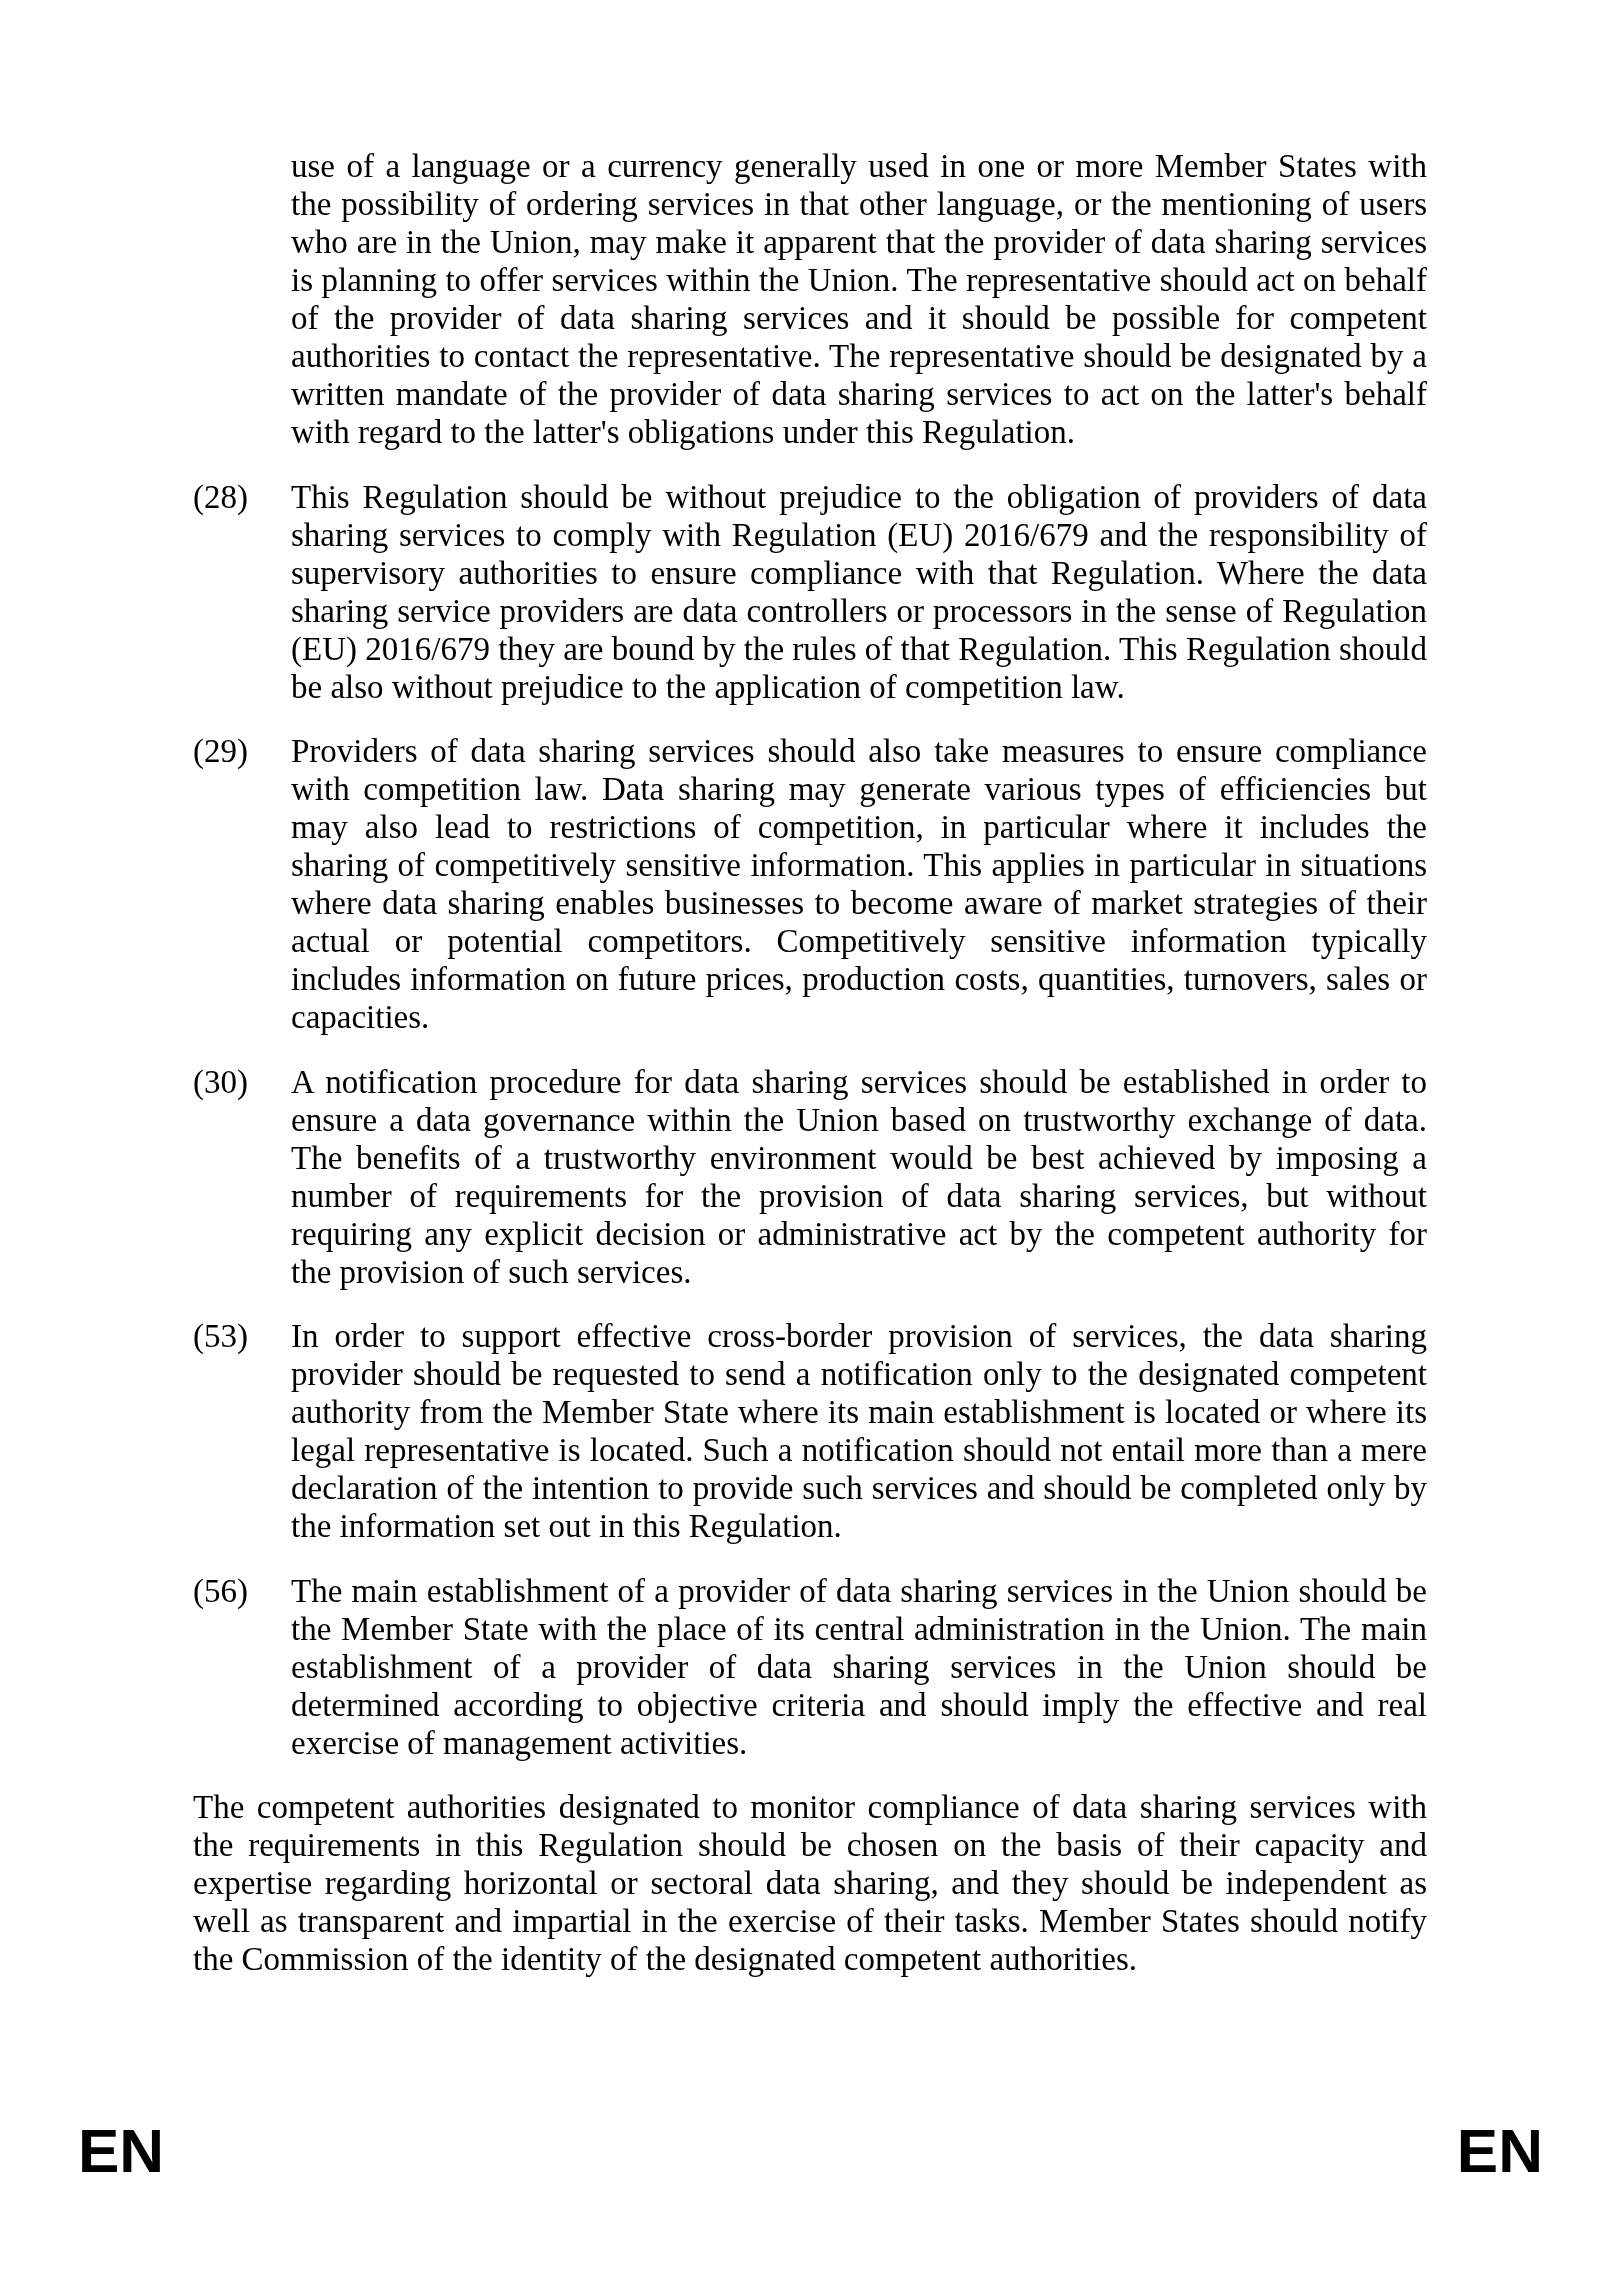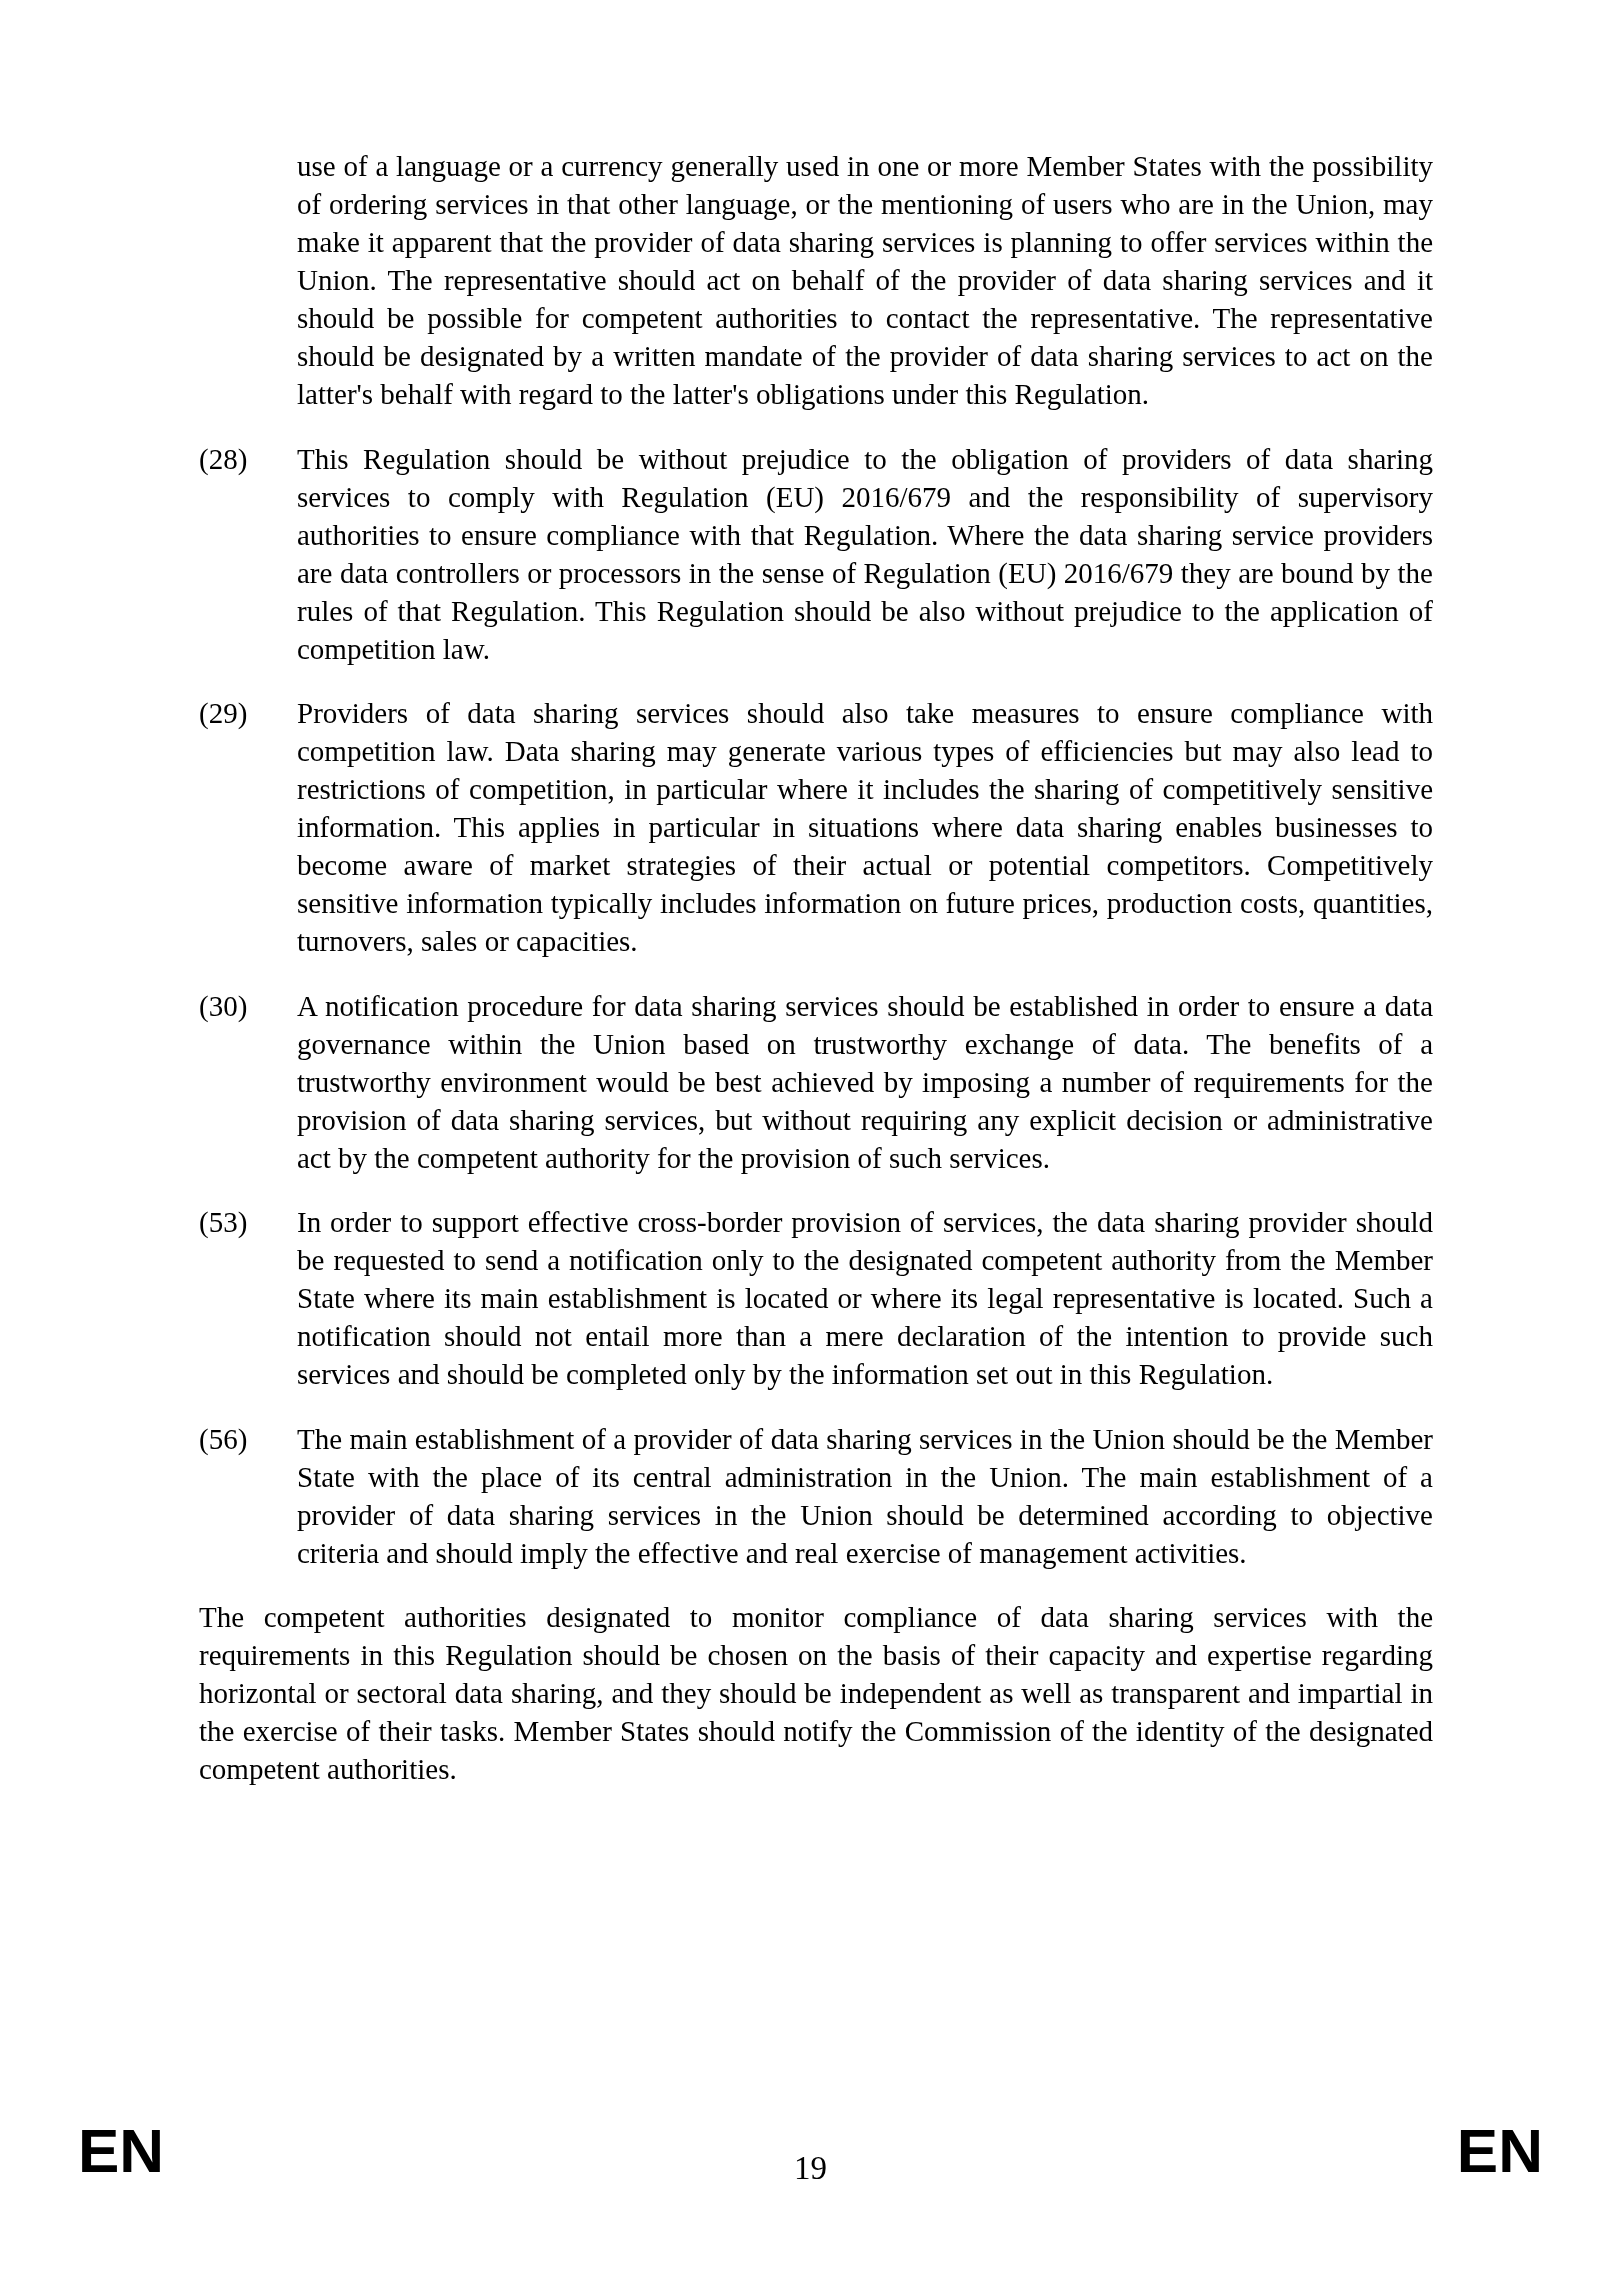--- a/index.html
+++ b/index.html
@@ -15,24 +15,24 @@
     font-family: "Liberation Serif", serif;
     color: #000000;
   }
   .page {
     position: absolute;
     inset: 0;
     background: #ffffff;
   }
   .content {
     position: absolute;
-    left: 199px;
+    left: 193px;
     top: 147px;
     width: 1234px;
-    font-size: 29px;
+    font-size: 33px;
     line-height: 38px;
   }
   .lead-paragraph {
     margin: 0 0 0 98px;
     width: 1136px;
     text-align: justify;
   }
   .recital {
     display: flex;
     margin-top: 26.5px;
@@ -103,18 +103,17 @@
     </div>
 
     <div class="recital">
       <div class="recital-text">The competent authorities designated to monitor compliance of data sharing services with the requirements in this Regulation should be chosen on the basis of their capacity and expertise regarding horizontal or sectoral data sharing, and they should be independent as well as transparent and impartial in the exercise of their tasks. Member States should notify the Commission of the identity of the designated competent authorities.</div>
     </div>
 
   </div>
 
   <div class="footer-en left">EN</div>
 
-  <div class="page-number">19</div>
 
   <div class="footer-en right">EN</div>
 
 </div>
 
 
 </body></html>

